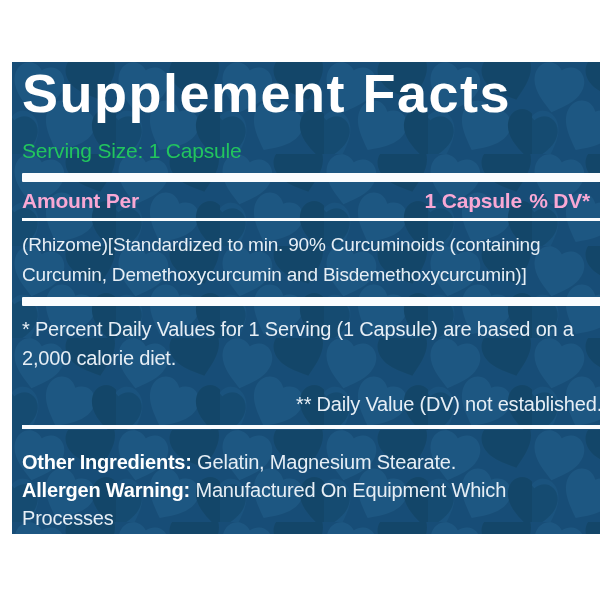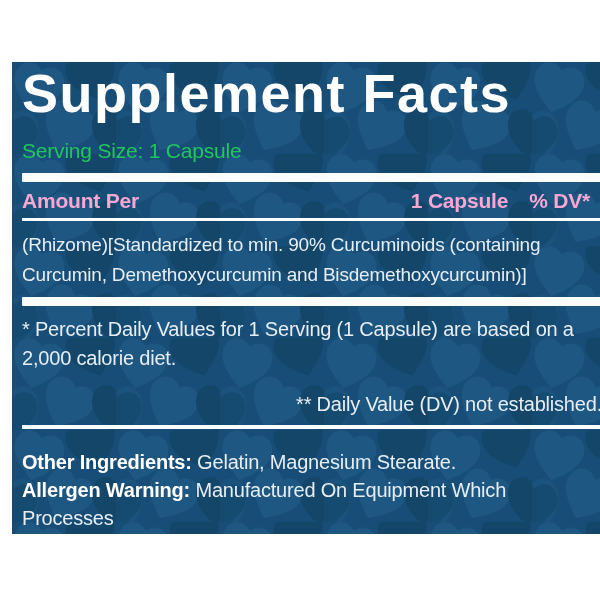--- a/index.html
+++ b/index.html
@@ -52,21 +52,21 @@
   }
 
   .bar   { height: 9px; background: #FAFCFE; border-radius: 1px; }
   .bar1  { margin-top: 9px; }
   .bar2  { margin-top: 7px; }
   .thin  { height: 3px; background: #FAFCFE; margin-top: 5px; }
   .line3 { height: 4px; background: #FAFCFE; margin-top: 6px; }
 
   .cols { display: flex; align-items: baseline; }
   .col-name { flex: 1; }
-  .col-amount { width: 125px; text-align: center; }
+  .col-amount { width: 125px; text-align: right; }
   .col-dv { width: 80px; text-align: right; padding-right: 12px; }
 
   .header-row {
     margin-top: 7px;
     font-size: 21px;
     line-height: 24px;
     font-weight: 700;
     color: #f9a8d4;
   }
 

